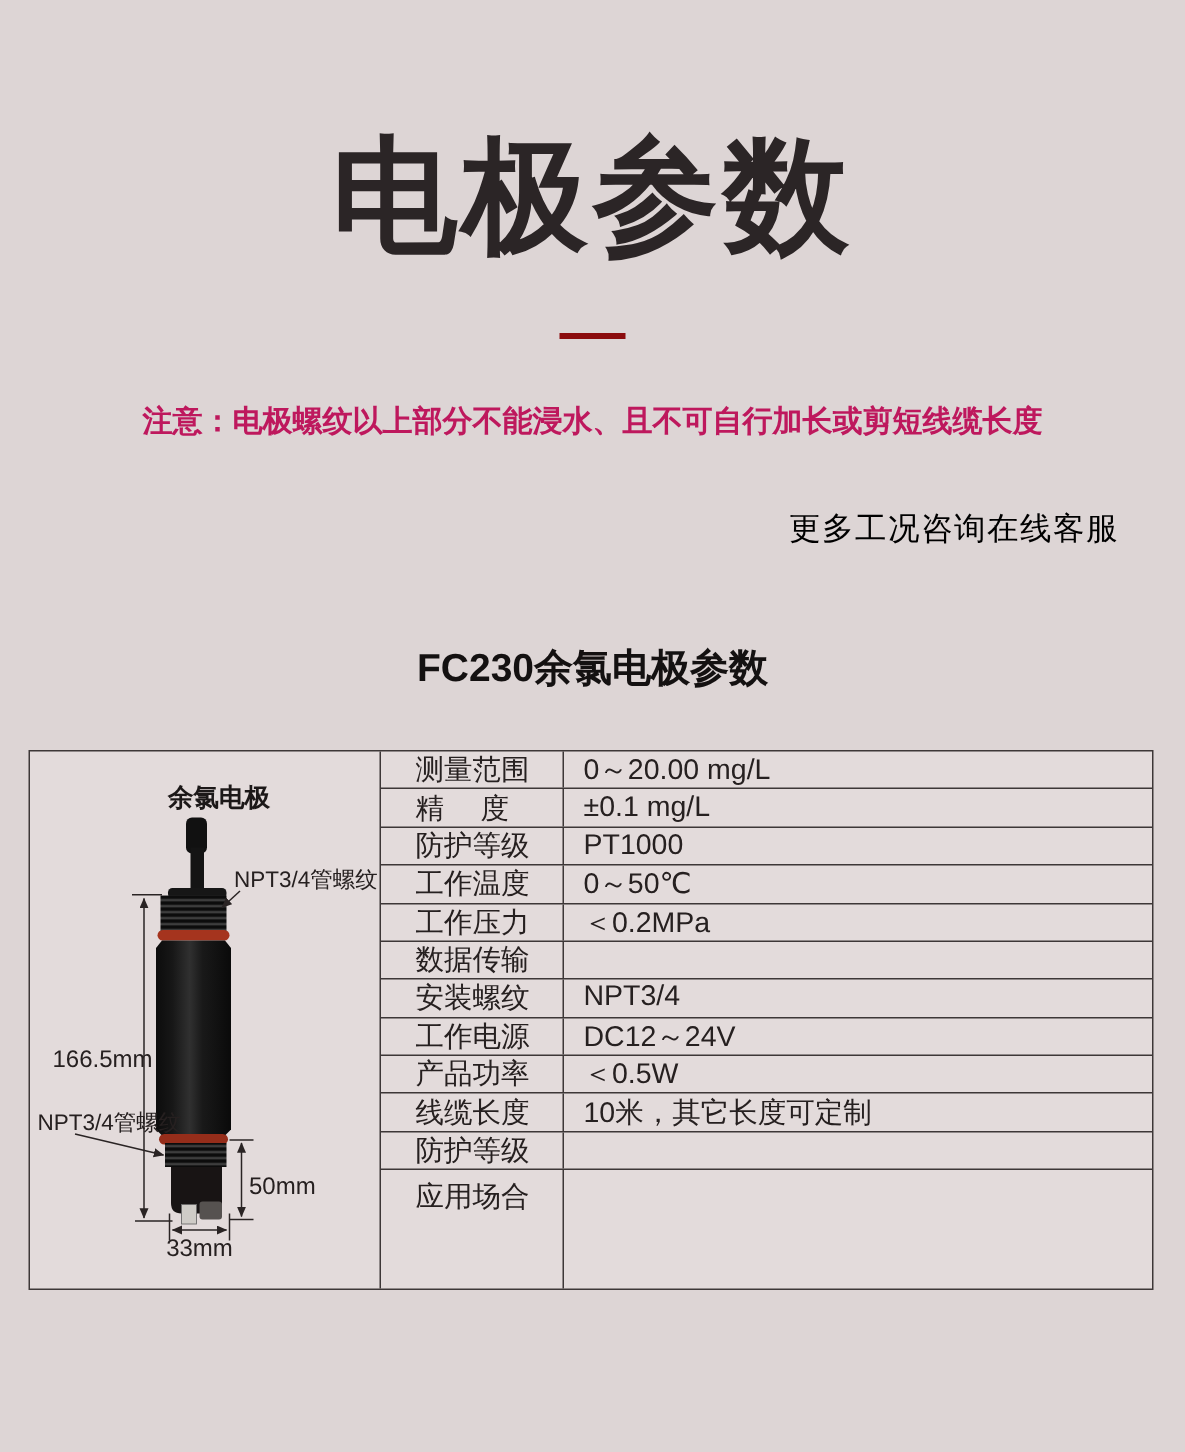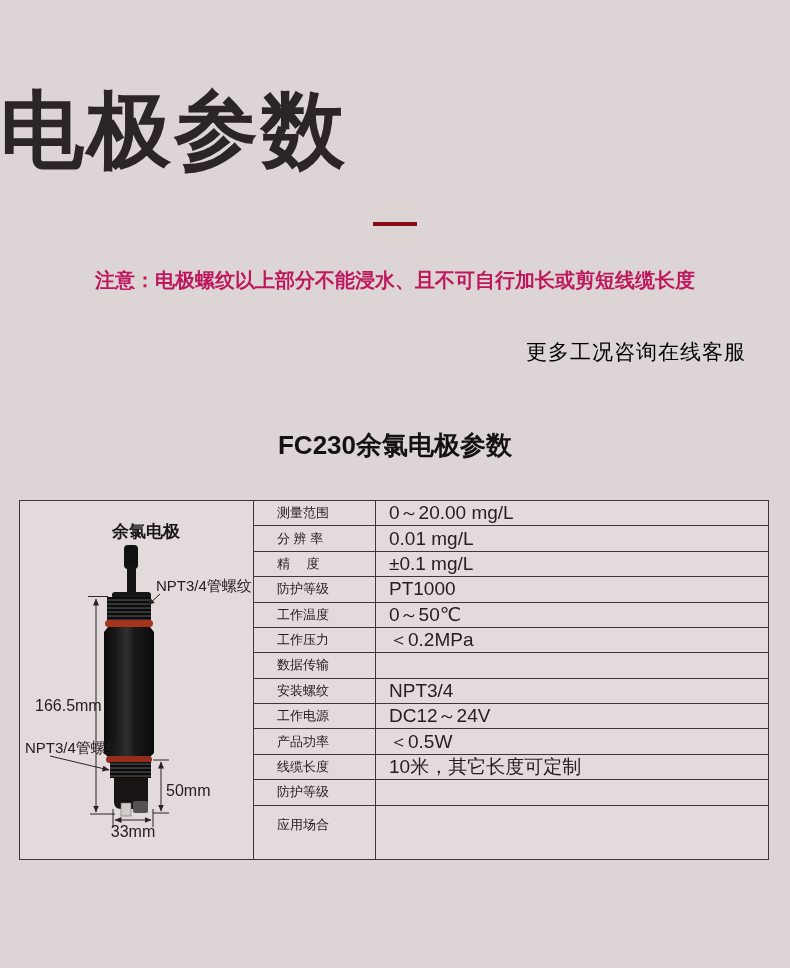--- a/index.html
+++ b/index.html
@@ -10,21 +10,21 @@
     height: 968px;
     background: #ddd5d5;
     font-family: "Liberation Sans", "DejaVu Sans", sans-serif;
     overflow: hidden;
   }
   .hero-title {
     position: absolute;
     top: 74px;
     left: 0;
     width: 100%;
-    text-align: left;
+    text-align: center;
     font-size: 84px;
     font-weight: 900;
     letter-spacing: 3px;
     color: #2b2526;
     font-family: Liberation Mono, monospace;
   }
   .accent-divider {
     position: absolute;
     top: 222px;
     left: 373px;
@@ -92,21 +92,21 @@
     flex: 1;
     height: auto;
     border-bottom: none;
   }
   .spec-label {
     width: 122px;
     padding-left: 23px;
     border-right: 1px solid #3d3737;
     display: flex;
     align-items: center;
-    font-size: 13px;
+    font-size: 19px;
     font-weight: 500;
     color: #262020;
     white-space: pre;
   }
   .spec-value {
     flex: 1;
     padding-left: 13px;
     padding-right: 4px;
     display: flex;
     align-items: center;
@@ -208,24 +208,20 @@
       <line class="dim-line" x1="30" y1="255" x2="89" y2="269" marker-end="url(#arr)"></line>
     </svg>
   </div>
 
   <div class="spec-rows">
     <div class="spec-row">
       <div class="spec-label">测量范围</div>
       <div class="spec-value">0～20.00 mg/L</div>
     </div>
     <div class="spec-row">
-      <div class="spec-label">分 辨 率</div>
-      <div class="spec-value">0.01 mg/L</div>
-    </div>
-    <div class="spec-row">
       <div class="spec-label">精　 度</div>
       <div class="spec-value">±0.1 mg/L</div>
     </div>
     <div class="spec-row">
       <div class="spec-label">防护等级</div>
       <div class="spec-value">PT1000</div>
     </div>
     <div class="spec-row">
       <div class="spec-label">工作温度</div>
       <div class="spec-value">0～50℃</div>

